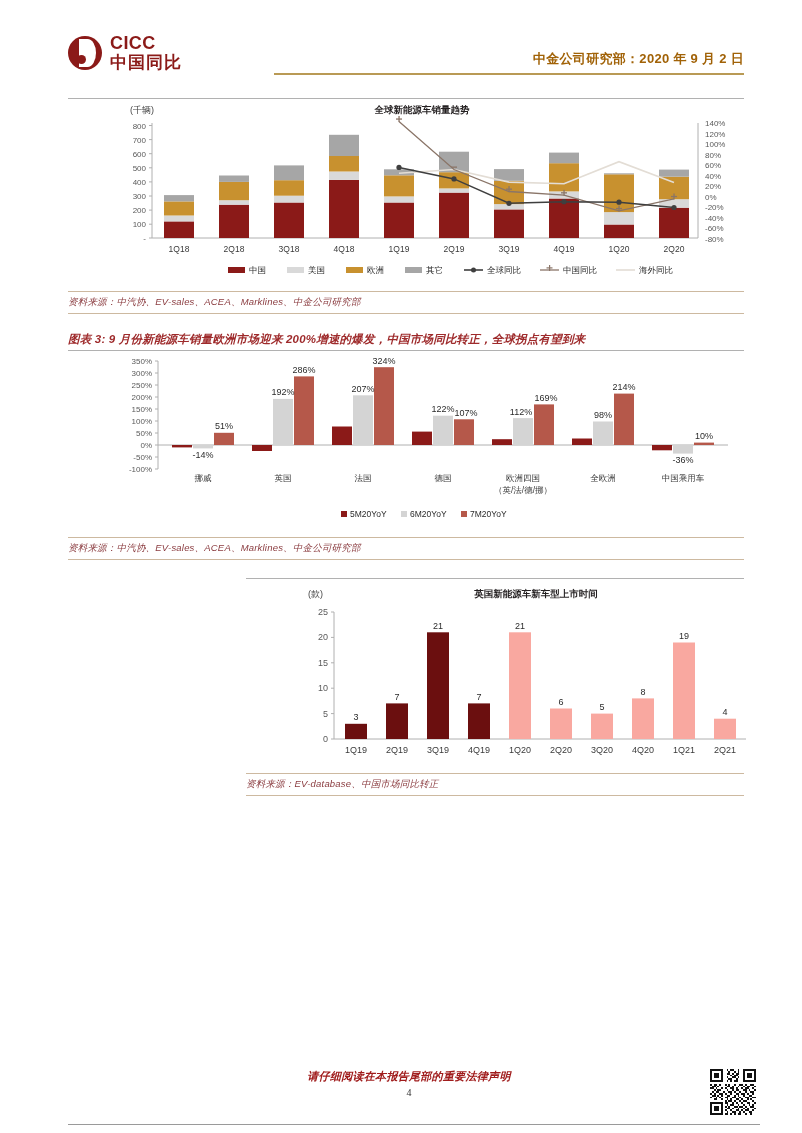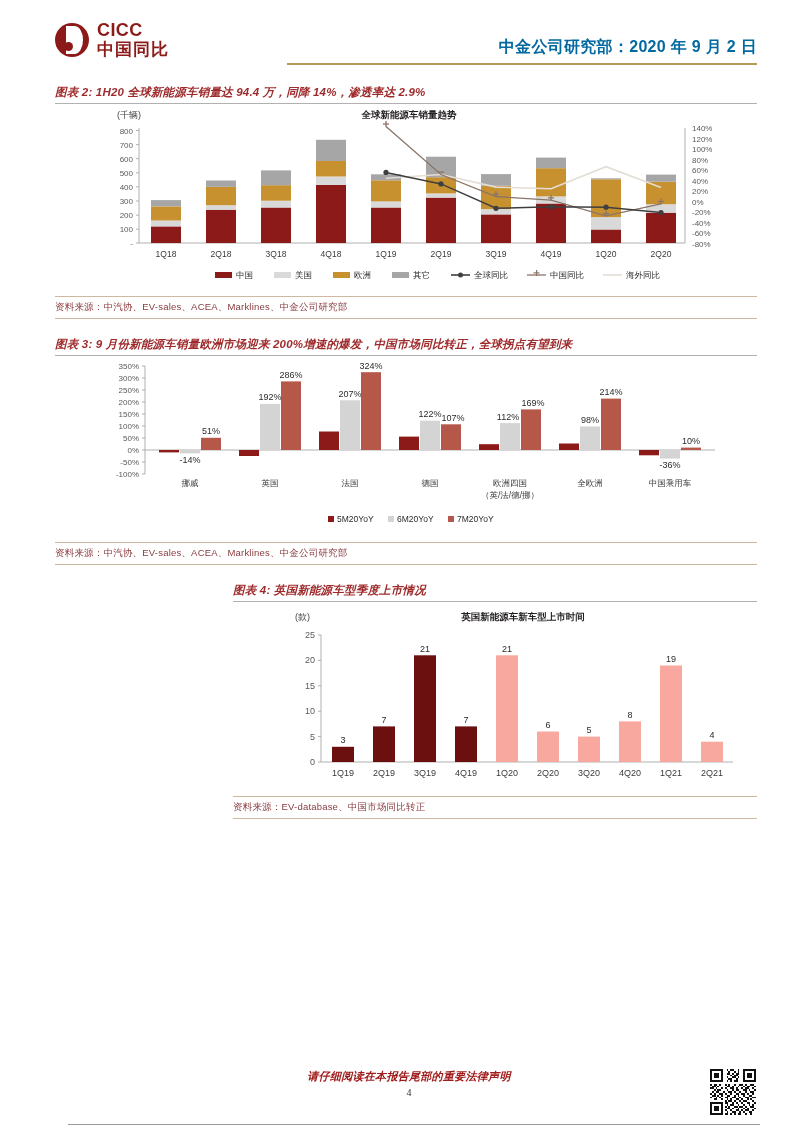--- a/index.html
+++ b/index.html
@@ -5,21 +5,21 @@
   * { box-sizing: border-box; }
   html, body { margin: 0; padding: 0; }
   body {
     width: 802px; height: 1133px;
     background: #ffffff;
     font-family: "Liberation Sans", "DejaVu Sans", sans-serif;
     color: #231f20;
     position: relative;
     overflow: hidden;
   }
-  .page { position: relative; width: 802px; height: 1133px; padding: 3px; }
+  .page { position: relative; width: 802px; height: 1133px; padding: 16px; }
 
   
   .header { position: relative; height: 72px; padding: 18px 42px 0 52px; display: flex; align-items: flex-start; }
   .logo-wrap { display: flex; align-items: center; gap: 8px; }
   .logo-mark { width: 34px; height: 34px; position: relative; }
   .logo-mark .disc {
     position: absolute; inset: 0; border-radius: 50%;
     background: #8b1a18;
   }
   .logo-mark .swoosh {
@@ -32,35 +32,35 @@
   }
   .logo-text { line-height: 1.0; }
   .logo-en { font-size: 18px; font-weight: bold; color: #8b1a18; letter-spacing: .4px; }
   .logo-cn { font-size: 17px; font-weight: bold; color: #8b1a18; letter-spacing: 1px; margin-top: 2px; }
 
   .header-right {
     margin-left: auto; text-align: right; padding-top: 16px;
     min-width: 470px;
   }
   .header-date {
-    font-size: 16px; color: #0369a1; font-weight: bold;
+    font-size: 13px; color: #a16207; font-weight: bold;
     letter-spacing: .3px; padding-bottom: 5px;
   }
   .header-rule { height: 2px; background: #b99a55; width: 100%; }
 
   
   .exhibit { position: relative; }
   .exh-title {
     font-size: 11.5px; font-weight: bold; font-style: italic;
     color: #9e2a2b; letter-spacing: .2px;
   }
   .rule-top { height: 1px; background: #b1b1b1; margin-top: 3px; }
   .rule-bot { height: 1px; background: #cdb9a0; margin-top: 0px; }
   .src {
-    font-size: 9.5px; color: #8a3b3f;
+    font-size: 9.5px; font-style: italic; color: #8a3b3f;
     padding: 4px 0 4px 0; letter-spacing: .2px;
   }
   .unit-label { font-size: 9px; color: #444; }
 
   
   .ax { font-size: 8px; fill: #5a5a5a; font-family: "Liberation Sans", sans-serif; }
   .axlab { font-size: 8.5px; fill: #3a3a3a; font-family: "Liberation Sans", sans-serif; }
   .dlab { font-size: 9px; fill: #2b2b2b; font-family: "Liberation Sans", sans-serif; }
   .leg { font-size: 8.5px; fill: #2b2b2b; font-family: "Liberation Sans", sans-serif; }
 
@@ -91,21 +91,20 @@
         <div class="logo-cn">中国同比</div>
       </div>
     </div>
     <div class="header-right">
       <div class="header-date">中金公司研究部：2020 年 9 月 2 日</div>
       <div class="header-rule"></div>
     </div>
   </div>
 
   <div class="exhibit" style="margin:10px 42px 0 52px;">
-    <div class="exh-title">图表 2: 1H20 全球新能源车销量达 94.4 万，同降 14%，渗透率达 2.9%</div>
     <div class="rule-top"></div>
 
     <svg width="708" height="188" viewBox="0 0 708 188">
       <text class="unit-label" x="62" y="14" style="font-size:9px;fill:#444;">(千辆)</text>
       <text x="354" y="14" text-anchor="middle" style="font-size:9.5px;font-weight:bold;fill:#231f20;">全球新能源车销量趋势</text>
 
       <g>
         <text class="ax" x="78" y="30" text-anchor="end">800</text>
         <text class="ax" x="78" y="44" text-anchor="end">700</text>
         <text class="ax" x="78" y="58" text-anchor="end">600</text>
@@ -368,21 +367,20 @@
         <text class="leg" x="402" y="166">7M20YoY</text>
       </g>
     </svg>
 
     <div class="rule-bot"></div>
     <div class="src">资料来源：中汽协、EV-sales、ACEA、Marklines、中金公司研究部</div>
     <div class="rule-bot"></div>
   </div>
 
   <div class="exhibit" style="margin:18px 42px 0 230px;">
-    <div class="exh-title">图表 4: 英国新能源车型季度上市情况</div>
     <div class="rule-top"></div>
 
     <svg width="530" height="190" viewBox="0 0 530 190">
       <text style="font-size:9px;fill:#444;" x="62" y="18">(款)</text>
       <text x="290" y="18" text-anchor="middle" style="font-size:9.5px;font-weight:bold;fill:#231f20;">英国新能源车新车型上市时间</text>
 
       <g>
         <text class="ax" x="82" y="36" text-anchor="end" style="font-size:9px;">25</text>
         <text class="ax" x="82" y="61.4" text-anchor="end" style="font-size:9px;">20</text>
         <text class="ax" x="82" y="86.8" text-anchor="end" style="font-size:9px;">15</text>

